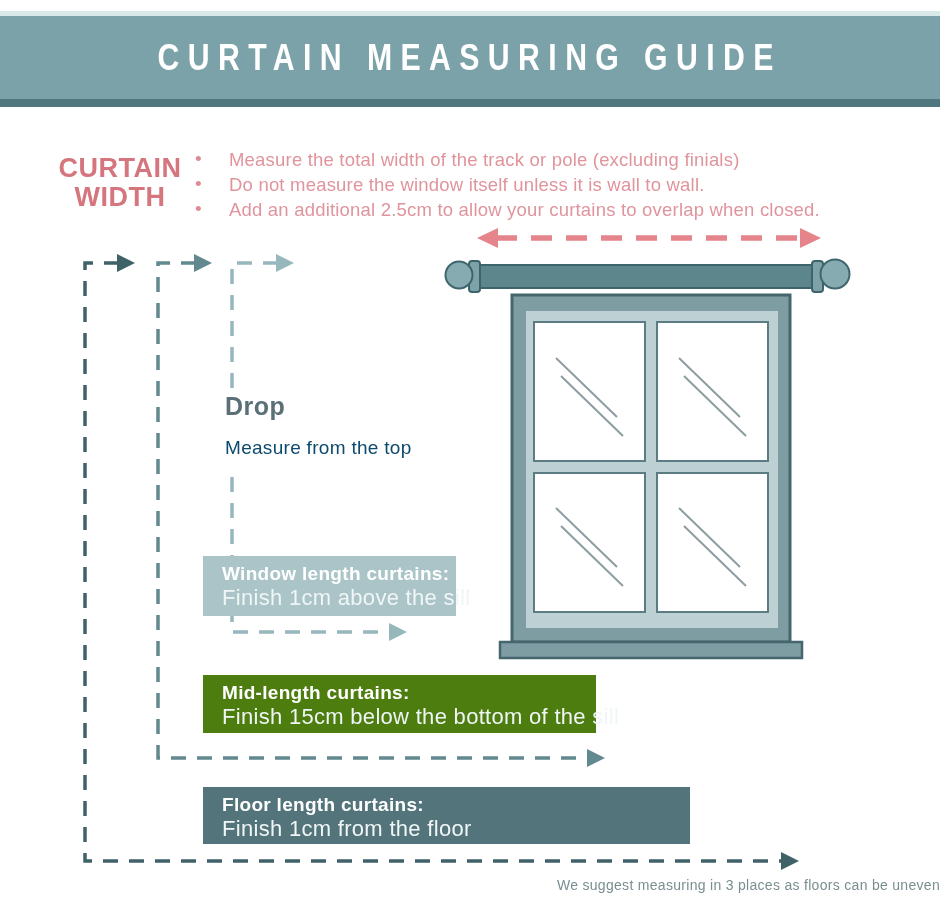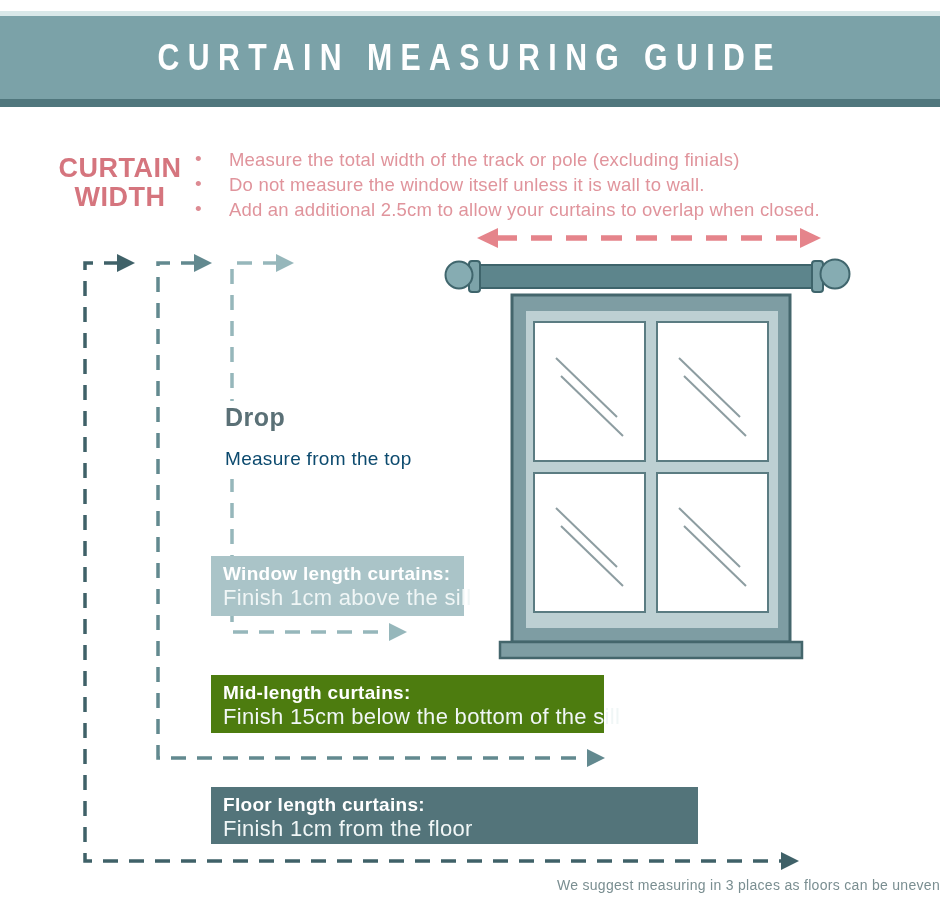--- a/index.html
+++ b/index.html
@@ -24,27 +24,27 @@
     color:#d5757e;font-weight:bold;font-size:27px;line-height:29px;letter-spacing:0.5px;
   }
   .bullets{position:absolute;left:193px;top:147px;width:720px;}
   .bullet-row{display:flex;align-items:flex-start;height:25px;}
   .bullet-dot{width:34px;color:#dd8b93;font-size:19px;line-height:24px;text-align:left;padding-left:2px;}
   .bullet-text{color:#e0949c;font-size:18.5px;line-height:25px;letter-spacing:0.2px;white-space:nowrap;text-align:right;}
   
   .art{position:absolute;left:0;top:0;width:940px;height:920px;}
   
   .drop-block{
-    position:absolute;left:221px;top:401px;background:#ffffff;
+    position:absolute;left:221px;top:390px;background:#ffffff;
     padding:2px 12px 8px 4px;
   }
   .drop-title{color:#5a7076;font-size:25px;font-weight:bold;margin:0 0 15px 0;letter-spacing:0.5px;}
   .drop-desc{color:#0c4a6e;font-size:19px;line-height:24px;letter-spacing:0.3px;white-space:nowrap;}
   
-  .len-box{position:absolute;left:211px;color:#ffffff;padding:6px 0 0 12px;box-sizing:border-box;}
+  .len-box{position:absolute;left:203px;color:#ffffff;padding:6px 0 0 19px;box-sizing:border-box;}
   .len-box .box-title{font-size:19px;font-weight:bold;line-height:24px;letter-spacing:0.3px;white-space:nowrap;}
   .len-box .box-subtitle{font-size:22px;font-weight:normal;line-height:24px;letter-spacing:0.3px;color:#f0f6f6;white-space:nowrap;}
   .box-window{top:556px;width:253px;height:60px;background:#aac4c8;}
   .box-mid{top:675px;width:393px;height:58px;background:#4d7c0f;}
   .box-floor{top:787px;width:487px;height:57px;background:#53747a;}
   
   .footer-note{
     position:absolute;left:0;top:877px;width:940px;text-align:right;
     color:#7a8e91;font-size:14px;letter-spacing:0.3px;
   }

